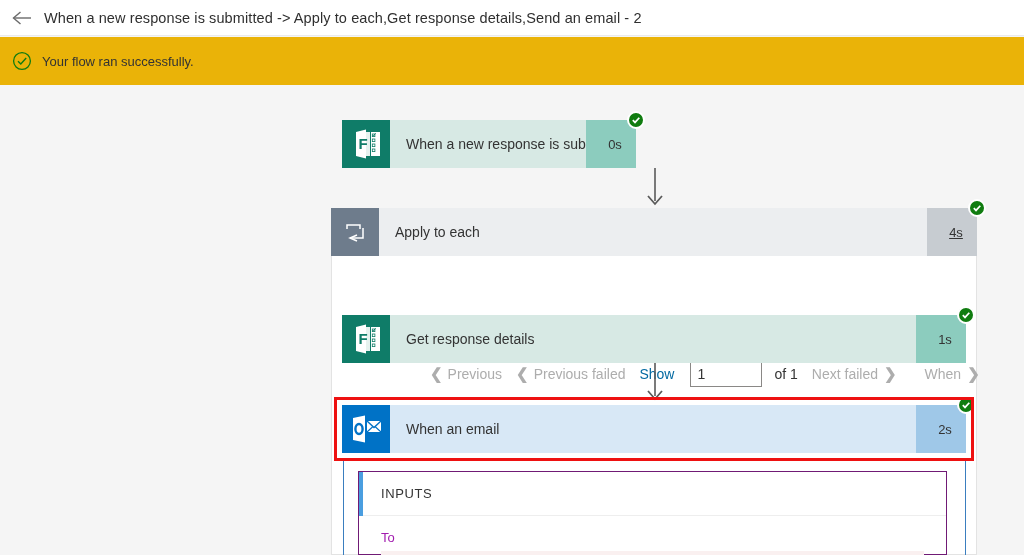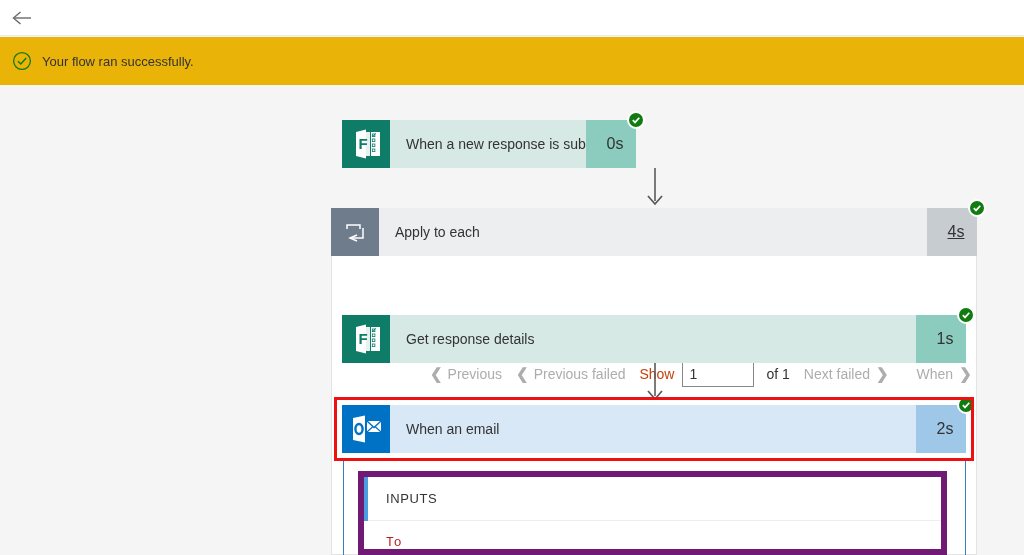--- a/index.html
+++ b/index.html
@@ -43,21 +43,21 @@
   }
   .card-icon {
     width: 48px; flex: 0 0 48px; display: flex; align-items: center; justify-content: center;
   }
   .card-title {
     flex: 1 1 auto; display: flex; align-items: center; padding-left: 16px;
     font-size: 14px; color: #333333; overflow: hidden; white-space: nowrap;
   }
   .card-dur {
     width: 50px; flex: 0 0 50px; display: flex; align-items: center; justify-content: center;
-    font-size: 16px; color: #333333; padding-left: 8px;
+    font-size: 13px; color: #333333; padding-left: 8px;
   }
   .status-dot {
     position: absolute; width: 18px; height: 18px; right: -9px; top: -9px;
     border-radius: 50%; background: #107c10; display: flex; align-items: center; justify-content: center;
     border: 2px solid #ffffff;
   }
   .status-dot svg { display: block; }
 
   
   .card.teal { background: #d7e9e4; }
@@ -86,47 +86,47 @@
 
   
   .pager {
     position: absolute; display: flex; align-items: center; height: 30px;
     font-size: 14px; color: #333333; white-space: nowrap;
   }
   .pager-link { display: flex; align-items: center; color: #adadad; margin-right: 14px; cursor: default; }
   .pager-link.next { margin-right: 0; margin-left: 14px; }
   .pager-chev { font-size: 15px; font-weight: bold; margin-right: 5px; }
   .pager-chev.r { margin-right: 0; margin-left: 6px; }
-  .pager-label { color: #c2410c; margin-right: 8px; }
+  .pager-label { color: #0369a1; margin-right: 16px; }
   .pager-input {
     width: 72px; height: 26px; border: 1px solid #8a8886; background: #ffffff;
     font-family: "Liberation Sans", sans-serif; font-size: 14px; color: #333333;
     padding: 0 6px; outline: none;
   }
   .pager-of { color: #333333; margin-left: 12px; margin-right: 14px; }
 
   
   .redbox {
     position: absolute; border: 3px solid #ee1111; pointer-events: none;
   }
 
   
   .detail-panel {
-    position: absolute; background: #ffffff; border: 6px solid #701a75;
+    position: absolute; background: #ffffff; border: 1px solid #701a75;
   }
   .detail-head {
     height: 44px; display: flex; align-items: center; padding-left: 22px;
     border-bottom: 1px solid #eeeeee; position: relative;
   }
   .detail-accent {
     position: absolute; left: 0; top: 0; width: 4px; height: 44px; background: #4a9ee0;
   }
   .detail-head-text { font-size: 13px; color: #333333; letter-spacing: .6px; }
   .detail-field-label {
-    font-size: 13px; color: #b91c1c; padding: 14px 0 6px 22px; font-family: Liberation Mono, monospace;
+    font-size: 13px; color: #a21caf; padding: 14px 0 6px 22px;
   }
   .detail-field-box {
     margin: 0 22px; height: 26px; background: #faf0f0;
   }
 
   
   .loop-rail {
     position: absolute; width: 1px; background: #3a7ebf;
   }
 </style>
@@ -137,20 +137,21 @@
 
   <div class="topbar">
     <div class="back-btn">
       <span>
         <svg width="20" height="16" viewBox="0 0 20 16">
           <path d="M8.5 2 L1.5 8 L8.5 14" fill="none" stroke="#6b6b6b" stroke-width="1.4"></path>
           <line x1="1.5" y1="8" x2="19" y2="8" stroke="#6b6b6b" stroke-width="1.4"></line>
         </svg>
       </span>
     </div>
+    <div class="run-title">When a new response is submitted -&gt; Apply to each,Get response details,Send an email - 2</div>
   </div>
 
   <div class="banner">
     <span class="banner-icon">
       <svg width="20" height="20" viewBox="0 0 20 20">
         <circle cx="10" cy="10" r="8.4" fill="none" stroke="#107c10" stroke-width="1.3"></circle>
         <path d="M6 10.2 L8.8 13 L14.2 7" fill="none" stroke="#107c10" stroke-width="1.4"></path>
       </svg>
     </span>
     <span class="banner-text">Your flow ran successfully.</span>

